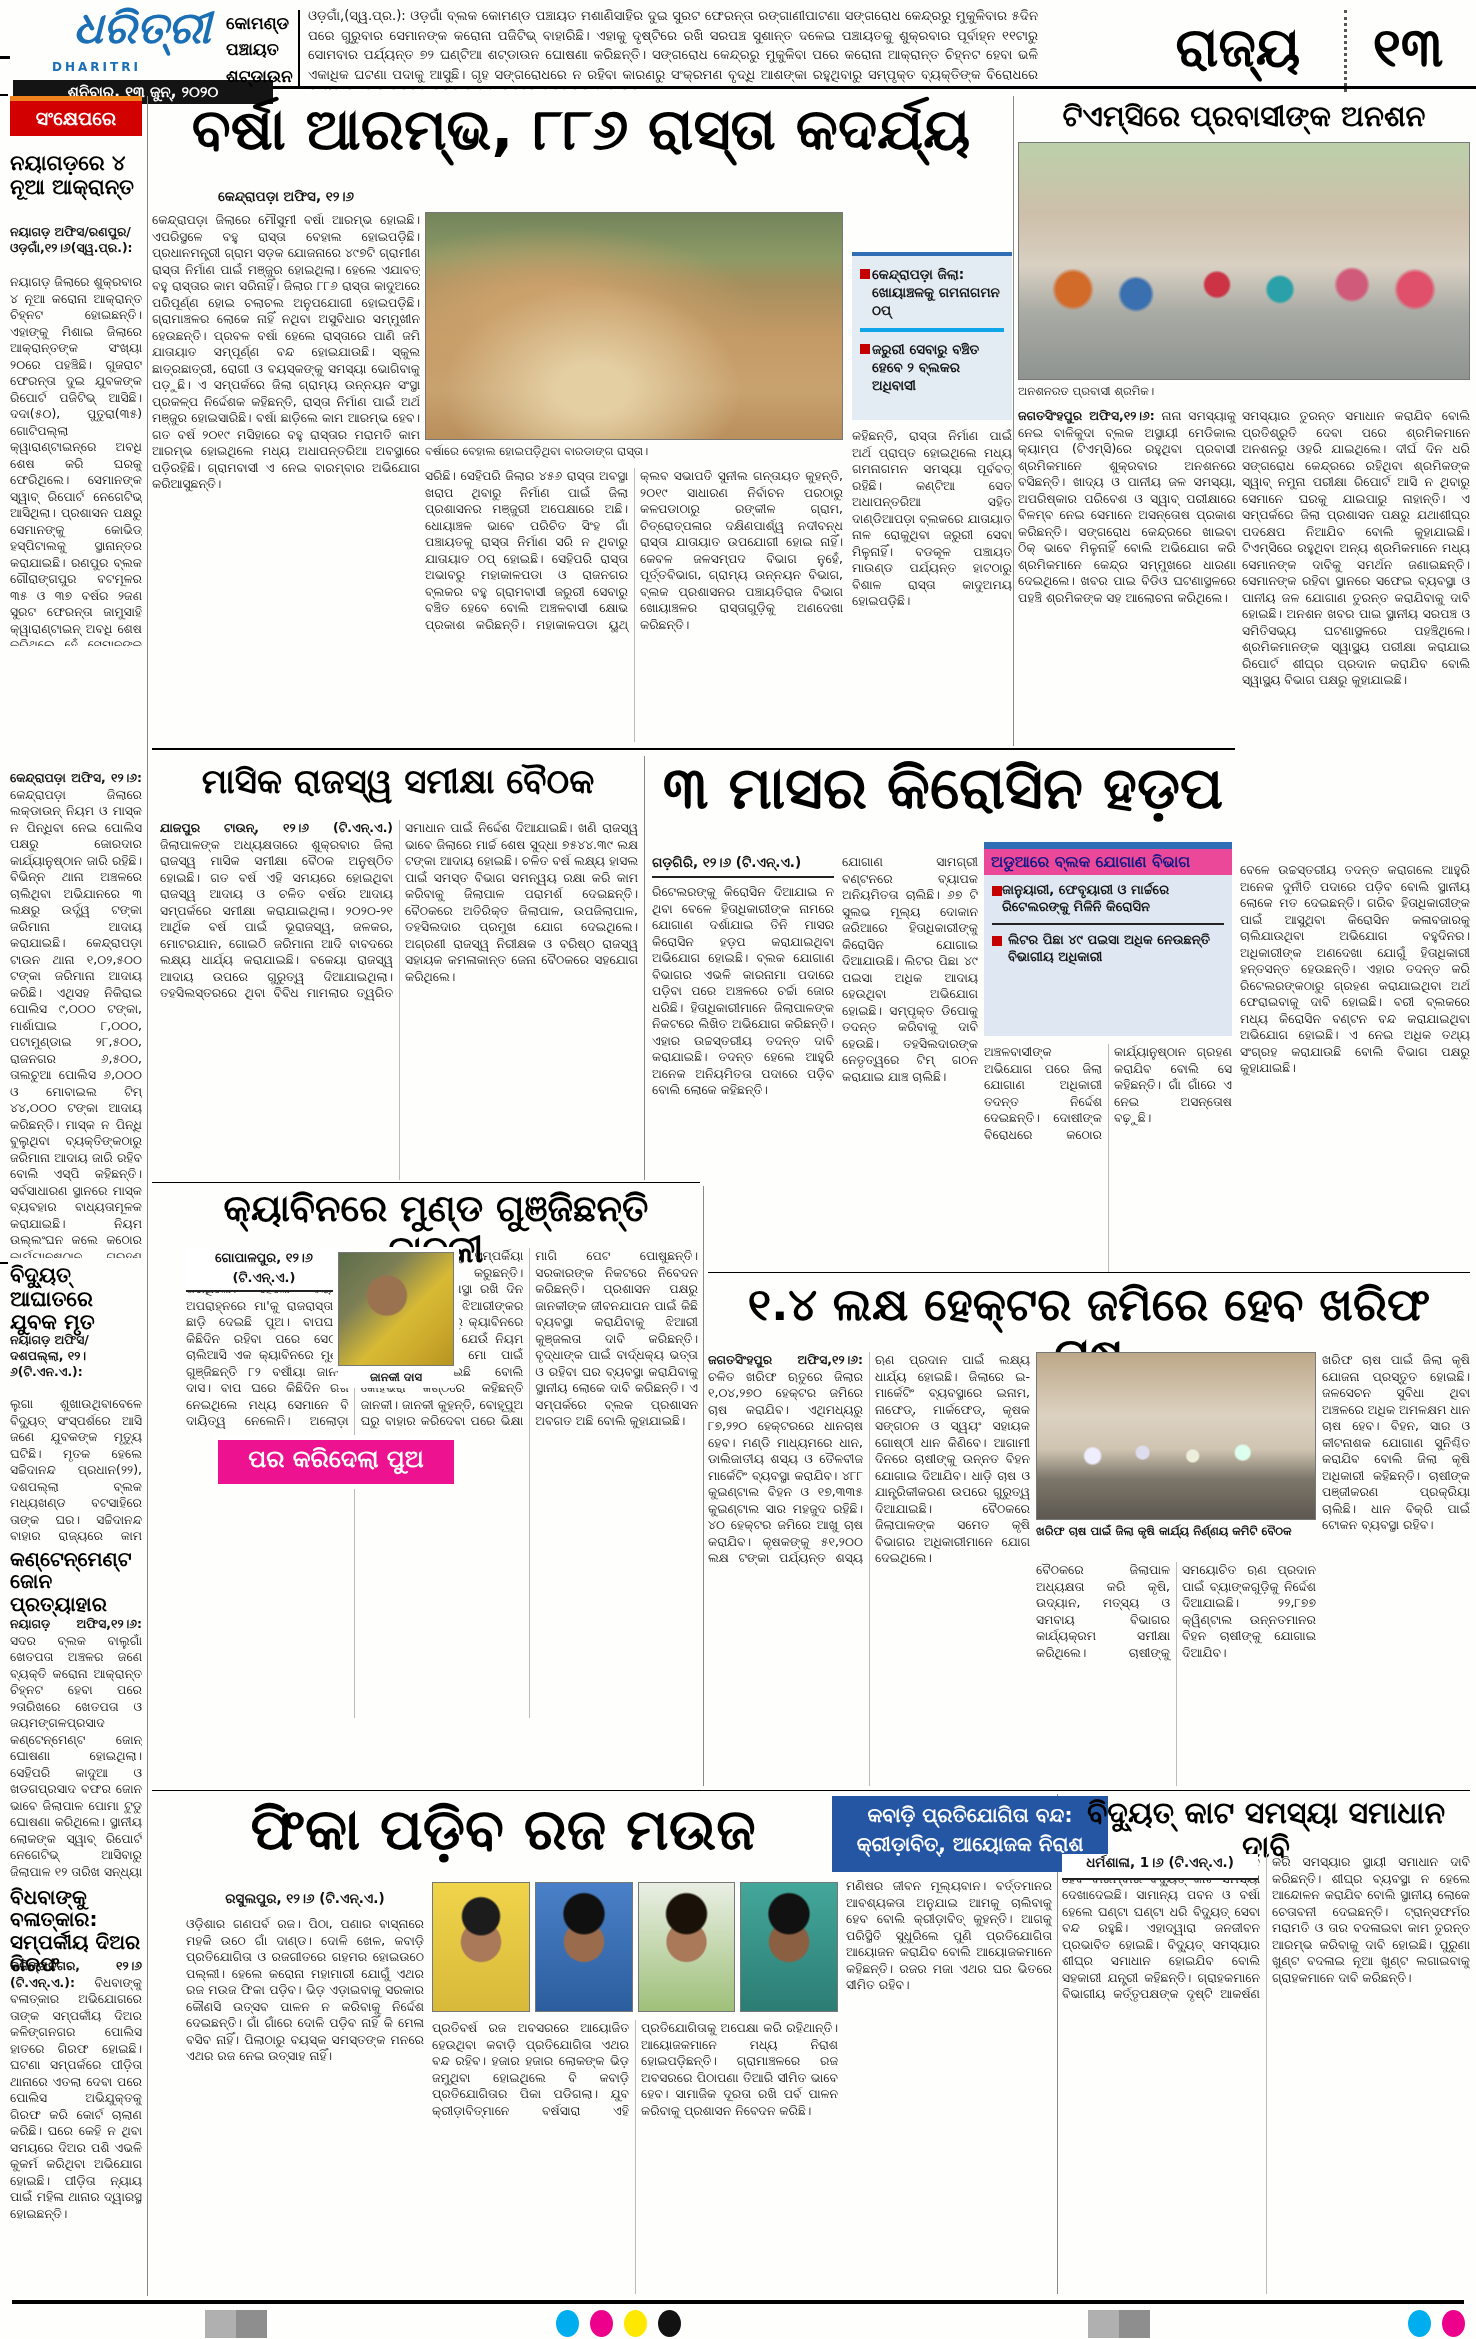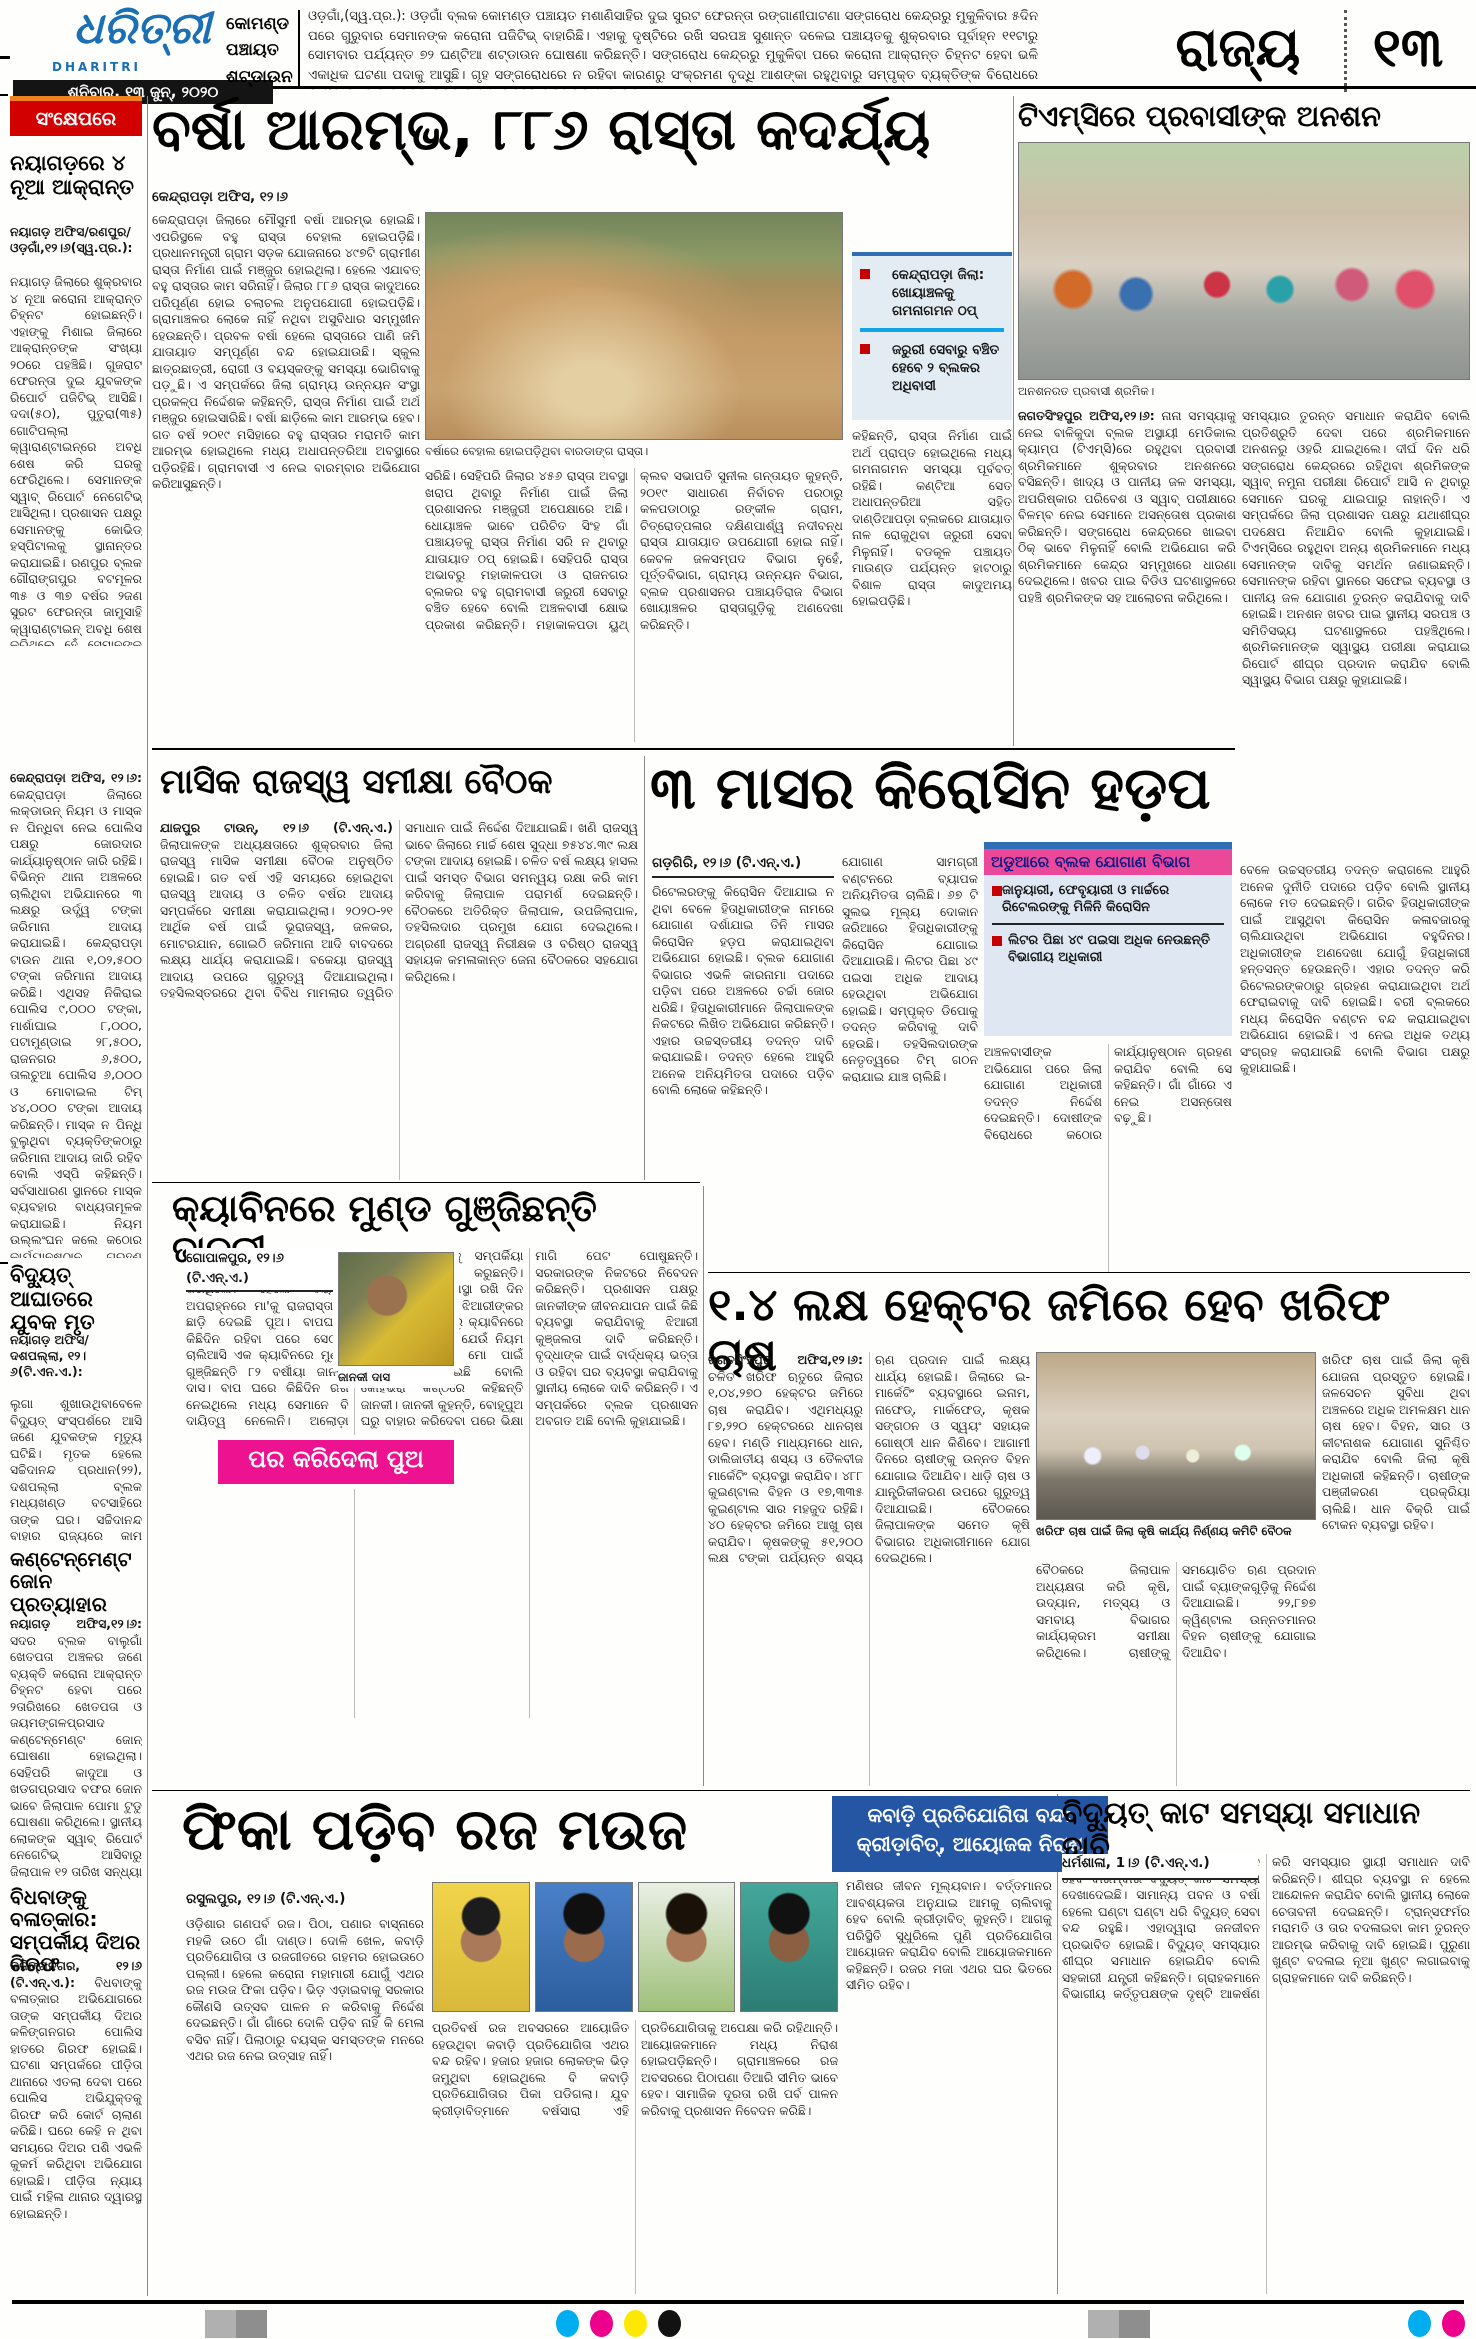--- a/index.html
+++ b/index.html
@@ -2,36 +2,36 @@
 <html><head>
 <meta charset="utf-8">
 <style>
   *{margin:0;padding:0;box-sizing:border-box}
   html,body{background:#9a9a9a}
   #page{position:relative;width:1476px;height:2339px;background:#fefefc;color:#111;
         font-family:"DejaVu Sans","Liberation Sans",sans-serif;overflow:hidden;margin:0 auto}
   .abs{position:absolute}
   .bd{font-size:12.4px;line-height:1.33;text-align:justify;overflow:hidden}
   .hl{font-weight:bold;color:#000;line-height:1.12}
-  .ctr{}
+  .ctr{text-align:center}
   .byl{font-weight:bold}
   .pre{white-space:pre-line}
   .c2{column-count:2;column-gap:12px;column-rule:1px solid #bbb}
   .c3{column-count:3;column-gap:12px;column-rule:1px solid #bbb}
   .vrule{width:1px;background:#8a8a8a}
   .hrule{background:#000}
   .photo{border:1px solid #777;background-size:cover}
   .cap{font-size:11.6px;line-height:1.25;overflow:hidden}
   .logo-odia{color:#1b6fb5;font-weight:bold;font-style:italic}
   .logo-latin{color:#1b6fb5;font-weight:bold;letter-spacing:3px;font-size:12px;text-align:left}
   .datebar{background:#141414;color:#fff;font-weight:bold;font-size:15px;text-align:center;line-height:24px}
   .redbox{background:#d30000;color:#fff;font-weight:bold;font-size:19px;text-align:center;
           padding:6px 2px;border-top:5px solid #f0821e}
   .ibox{background:#e3ebf3;border-top:4px solid #2f6db5;padding:9px 8px;overflow:hidden}
-  .ibox .item{display:flex;gap:22px;font-size:13.5px;font-weight:bold;line-height:1.35}
+  .ibox .item{display:flex;gap:2px;font-size:13.5px;font-weight:bold;line-height:1.35}
   .ibox .item+.item{margin-top:8px;padding-top:8px;border-top:4px solid #0ea5e9}
   .sq{width:10px;height:10px;background:#c40000;margin-top:4px;flex:none}
   .ibox2{background:#dfe8f2;border-top:7px solid #2f6db5;overflow:hidden}
   .ibox2 .t{background:#ec4899;color:#0c1a86;font-weight:bold;font-size:15.5px;padding:4px 7px}
   .ibox2 .inner{padding:7px 8px}
   .bbox{background:#2456a4;color:#fff;font-weight:bold;font-size:20px;line-height:1.45;
         text-align:center;padding:5px 4px;overflow:hidden}
   .pbox{background:#ec1290;color:#fff;font-weight:bold;font-size:24px;text-align:center;
         padding:5px 4px;overflow:hidden}
   .dotrule{border-left:3px dotted #555}

